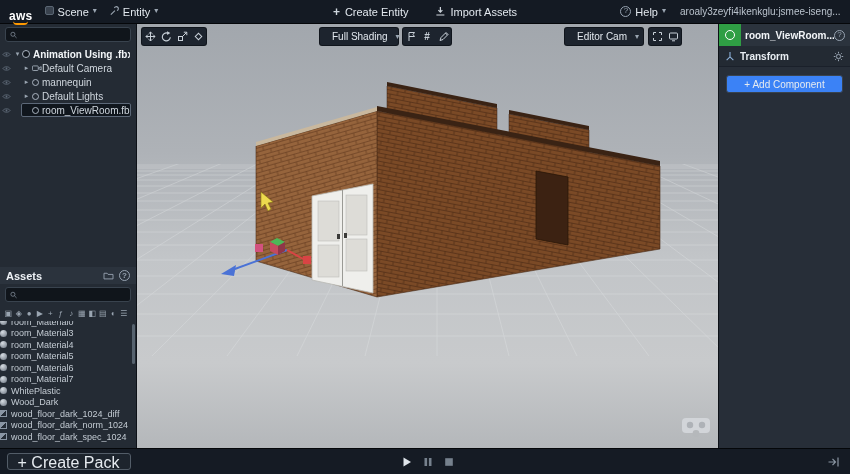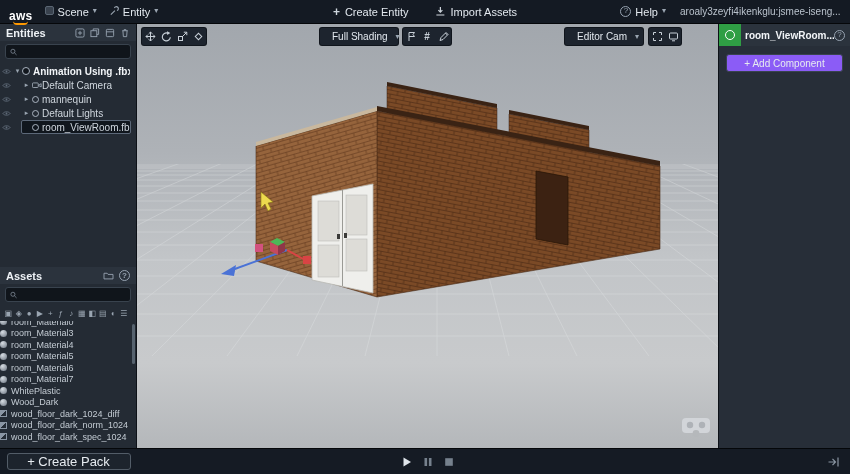--- a/index.html
+++ b/index.html
@@ -89,29 +89,29 @@
   .entity-tile { width:22px; height:22px; background:#2f9e44; display:flex;
     align-items:center; justify-content:center; flex:none; }
   .entity-tile i { width:10px; height:10px; border:1.5px solid #fff; border-radius:50%; display:block; }
   .r-title { flex:1; font-size:10px; font-weight:700; color:#f2f5f8; padding:0 4px;
     white-space:nowrap; overflow:hidden; }
   .r-header .qmark { margin-right:5px; flex:none; }
   .transform-row { height:21px; display:flex; align-items:center; gap:5px; padding:0 6px;
     background:#232a33; border-bottom:1px solid #1a202a; flex:none; cursor:pointer; }
   .transform-row .tname { flex:1; font-size:10px; font-weight:700; color:#e8edf2; }
   .addcomp-wrap { padding:8px 7px; flex:none; }
-  .addcomp { width:100%; height:18px; background:#8b5cf6; border:1px solid #39434e; border-radius:3px;
+  .addcomp { width:100%; height:18px; background:#3b82f6; border:1px solid #39434e; border-radius:3px;
     color:#e6ebf0; font-size:10px; font-family:"Liberation Sans",sans-serif; cursor:pointer; }
 
   
   .bottombar { position:absolute; left:0; right:0; bottom:0; height:26px; background:#151b24;
     display:flex; align-items:center; border-top:1px solid #05070a; z-index:30; }
   .bb-left { width:137px; display:flex; align-items:center; justify-content:center; flex:none; }
   .createpack { width:124px; height:17px; background:#1d242d; border:1px solid #535d68;
-    border-radius:3px; color:#e6ebf0; font-size:13px; font-family:"Liberation Sans",sans-serif; cursor:pointer; }
+    border-radius:3px; color:#e6ebf0; font-size:16px; font-family:"Liberation Sans",sans-serif; cursor:pointer; }
   .bb-center { flex:1; display:flex; align-items:center; justify-content:center; gap:7px; }
   .pb { width:14px; height:14px; display:flex; align-items:center; justify-content:center; cursor:pointer; }
   .bb-right { width:132px; display:flex; justify-content:flex-end; padding-right:10px; flex:none; }
 </style>
 </head>
 <body>
 
 <div class="topbar">
   <div class="tb-left">
     <div class="aws-logo">
@@ -150,40 +150,20 @@
       <span class="qmark">?</span>
       <span>Help</span>
       <span class="caret">▾</span>
     </div>
     <span class="tb-user">aroaly3zeyfi4ikenkglu:jsmee-iseng...</span>
   </div>
 </div>
 
 <div class="left">
 
-  <div class="panel-header">
-    <span class="ph-title">Entities</span>
-    <span class="ph-icons">
-      <svg width="10" height="10" viewBox="0 0 11 11">
-        <rect x="1" y="1" width="9" height="9" rx="1.5" stroke="#97a3b1" fill="none"></rect>
-        <path d="M5.5,3.2v4.6 M3.2,5.5h4.6" stroke="#97a3b1" fill="none"></path>
-      </svg>
-      <svg width="10" height="10" viewBox="0 0 11 11">
-        <rect x="1" y="3" width="6.5" height="6.5" stroke="#97a3b1" fill="none"></rect>
-        <path d="M3.5,3V1h6v6h-2" stroke="#97a3b1" fill="none"></path>
-      </svg>
-      <svg width="10" height="10" viewBox="0 0 11 11">
-        <rect x="1.5" y="1.5" width="8" height="8" rx="1" stroke="#97a3b1" fill="none"></rect>
-        <path d="M1.5,4.2h8" stroke="#97a3b1"></path>
-      </svg>
-      <svg width="10" height="10" viewBox="0 0 11 11">
-        <path d="M2.5,3h6 M4.5,3V1.8h2V3 M3.2,3l.5,6.5h3.6L7.8,3" stroke="#97a3b1" fill="none"></path>
-      </svg>
-    </span>
-  </div>
 
   <div class="searchwrap">
     <svg width="8" height="8" viewBox="0 0 10 10">
       <circle cx="4" cy="4" r="2.8" stroke="#8a95a3" fill="none"></circle>
       <path d="M6.2,6.2L9,9" stroke="#8a95a3"></path>
     </svg>
     <input value="" style="">
   </div>
 
   <div class="tree">
@@ -546,20 +526,30 @@
 
 <div class="right">
   <div class="r-header">
     <span class="entity-tile">
         <i></i>
       </span>
     <span class="r-title">room_ViewRoom....</span>
     <span class="qmark">?</span>
   </div>
 
+  <div class="transform-row">
+    <svg width="10" height="10" viewBox="0 0 11 11">
+      <path d="M5.5,1V6.5 M5.5,6.5L1.8,10 M5.5,6.5L9.2,10" stroke="#8fb3dc" fill="none" stroke-width="1.2"></path>
+    </svg>
+    <span class="tname">Transform</span>
+    <svg width="11" height="11" viewBox="0 0 11 11">
+      <circle cx="5.5" cy="5.5" r="2.1" stroke="#97a3b1" fill="none" stroke-width="1"></circle>
+      <path d="M5.5,0.8v1.6 M5.5,8.6v1.6 M0.8,5.5h1.6 M8.6,5.5h1.6 M2.2,2.2l1.1,1.1 M7.7,7.7l1.1,1.1 M8.8,2.2L7.7,3.3 M3.3,7.7L2.2,8.8" stroke="#97a3b1" stroke-width="1"></path>
+    </svg>
+  </div>
 
   <div class="addcomp-wrap">
     <button class="addcomp">+ Add Component</button>
   </div>
 </div>
 
 <div class="bottombar">
   <div class="bb-left">
     <button class="createpack">+ Create Pack</button>
   </div>

